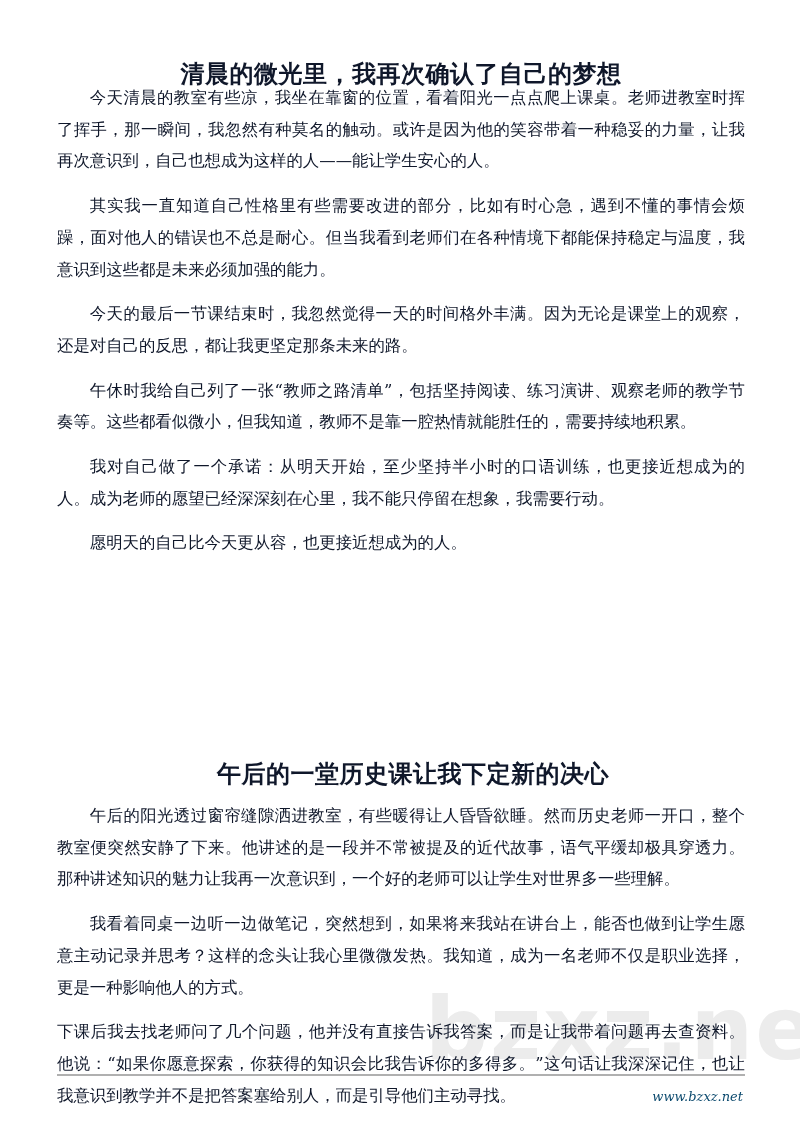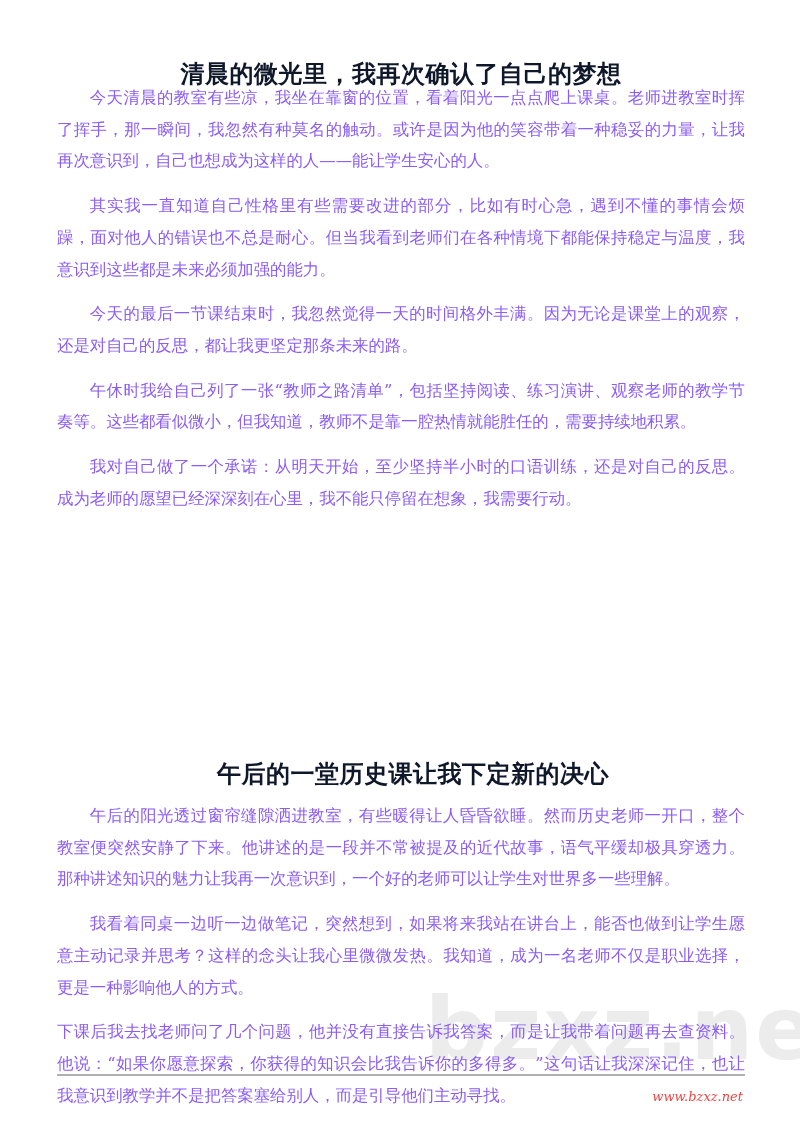--- a/index.html
+++ b/index.html
@@ -6,43 +6,44 @@
   body { width: 800px; height: 1131px; position: relative; overflow: hidden;
          font-family: "DejaVu Serif", "Liberation Serif", serif; color: #222; }
   .page { position: absolute; left: 0; top: 0; width: 800px; height: 1131px; }
   .watermark { position: absolute; left: 425px; top: 985px; font-family: "DejaVu Sans", "Liberation Sans", sans-serif;
                font-weight: bold; font-size: 88px; color: #ececec; letter-spacing: 2px; z-index: 0; line-height: 1; }
   .content { position: absolute; left: 57px; top: 0; width: 688px; z-index: 1; }
   .title { text-align: center; font-family: "DejaVu Sans", "Liberation Sans", sans-serif; font-weight: bold;
            font-size: 24px; color: #0f172a; margin: 0; letter-spacing: 0.5px; }
   .title1 { position: absolute; top: 58px; left: 0; width: 688px; }
   .title2 { position: absolute; top: 758px; left: 12px; width: 688px; }
-  .para { font-size: 16.4px; line-height: 31.7px; margin: 0; text-align: justify; color: #8b5cf6; }
+  .para { font-size: 16.4px; line-height: 31.7px; margin: 0; text-align: justify; color: #0f172a; }
   .indent { text-indent: 2em; }
   .sec1 { position: absolute; top: 82px; left: 0; width: 688px; }
   .sec2 { position: absolute; top: 800px; left: 0; width: 688px; }
   .sec1 .para + .para, .sec2 .para + .para { margin-top: 13px; }
   .rule { position: absolute; left: 57px; top: 1074px; width: 688px; height: 2px; background: #b0b0b0; }
-  .footer { position: absolute; right: 57px; top: 1089px; font-style: italic; font-size: 13px; color: #ef4444;
+  .footer { position: absolute; right: 57px; top: 1089px; font-style: italic; font-size: 13px; color: #0c4a6e;
             font-family: "DejaVu Serif", "Liberation Serif", serif; }
 </style>
 </head>
 <body>
 
 <div class="page">
   <div class="watermark">bzxz.net</div>
 
   <div class="content">
     <h1 class="title title1">清晨的微光里，我再次确认了自己的梦想</h1>
     <div class="sec1">
       <p class="para indent">今天清晨的教室有些凉，我坐在靠窗的位置，看着阳光一点点爬上课桌。老师进教室时挥了挥手，那一瞬间，我忽然有种莫名的触动。或许是因为他的笑容带着一种稳妥的力量，让我再次意识到，自己也想成为这样的人——能让学生安心的人。</p>
       <p class="para indent">其实我一直知道自己性格里有些需要改进的部分，比如有时心急，遇到不懂的事情会烦躁，面对他人的错误也不总是耐心。但当我看到老师们在各种情境下都能保持稳定与温度，我意识到这些都是未来必须加强的能力。</p>
       <p class="para indent">今天的最后一节课结束时，我忽然觉得一天的时间格外丰满。因为无论是课堂上的观察，还是对自己的反思，都让我更坚定那条未来的路。</p>
       <p class="para indent">午休时我给自己列了一张“教师之路清单”，包括坚持阅读、练习演讲、观察老师的教学节奏等。这些都看似微小，但我知道，教师不是靠一腔热情就能胜任的，需要持续地积累。</p>
-      <p class="para indent">我对自己做了一个承诺：从明天开始，至少坚持半小时的口语训练，还是对自己的反思。成为老师的愿望已经深深刻在心里，我不能只停留在想象，我需要行动。</p>
+      <p class="para indent">我对自己做了一个承诺：从明天开始，至少坚持半小时的口语训练，也更接近想成为的人。成为老师的愿望已经深深刻在心里，我不能只停留在想象，我需要行动。</p>
+      <p class="para indent">愿明天的自己比今天更从容，也更接近想成为的人。</p>
     </div>
 
     <h1 class="title title2">午后的一堂历史课让我下定新的决心</h1>
     <div class="sec2">
       <p class="para indent">午后的阳光透过窗帘缝隙洒进教室，有些暖得让人昏昏欲睡。然而历史老师一开口，整个教室便突然安静了下来。他讲述的是一段并不常被提及的近代故事，语气平缓却极具穿透力。那种讲述知识的魅力让我再一次意识到，一个好的老师可以让学生对世界多一些理解。</p>
       <p class="para indent">我看着同桌一边听一边做笔记，突然想到，如果将来我站在讲台上，能否也做到让学生愿意主动记录并思考？这样的念头让我心里微微发热。我知道，成为一名老师不仅是职业选择，更是一种影响他人的方式。</p>
       <p class="para">下课后我去找老师问了几个问题，他并没有直接告诉我答案，而是让我带着问题再去查资料。他说：“如果你愿意探索，你获得的知识会比我告诉你的多得多。”这句话让我深深记住，也让我意识到教学并不是把答案塞给别人，而是引导他们主动寻找。</p>
     </div>
   </div>
 

